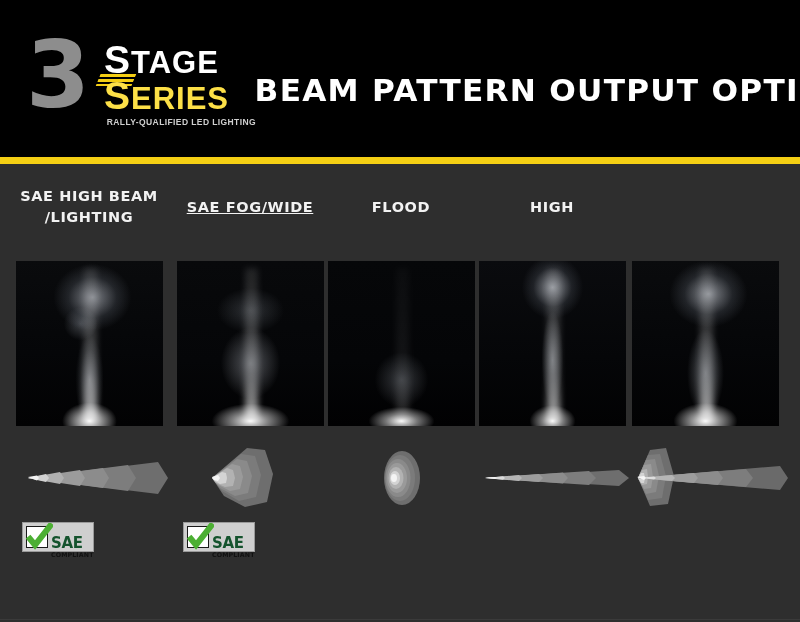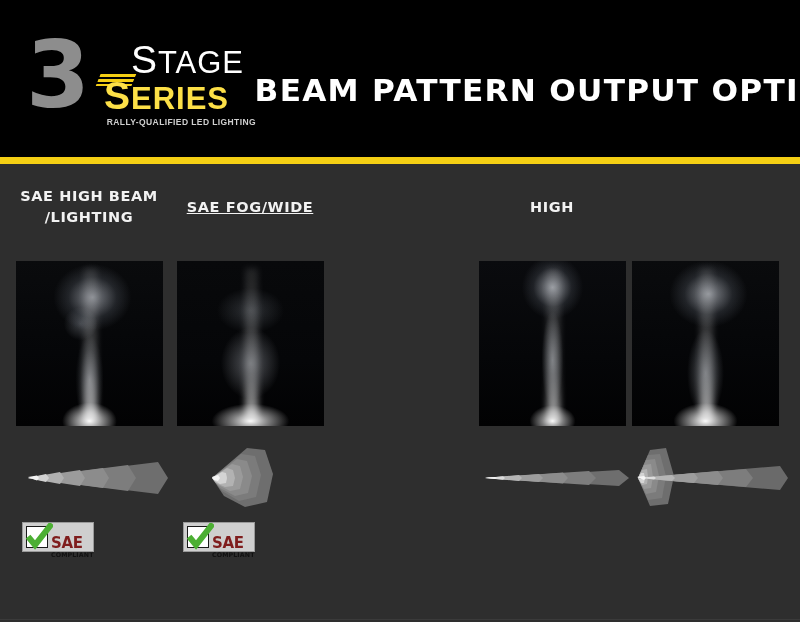--- a/index.html
+++ b/index.html
@@ -24,24 +24,23 @@
     font-family:"DejaVu Sans", sans-serif;
     font-size:92px; line-height:92px; font-weight:bold;
     color:#8d8d8d;
     letter-spacing:-4px;
   }
   .logo-right {
     position:absolute; left:78px; top:14px; width:140px;
   }
   .logo-stage {
     font-family:"Liberation Sans", sans-serif;
-    font-size:31px; line-height:31px; font-weight:normal;
+    font-size:31px; line-height:31px; font-weight:bold;
     color:#ffffff; letter-spacing:1px;
     white-space:nowrap;
-    text-align:right;
   }
   .logo-stage .cap { font-size:39px; }
   .logo-series {
     font-family:"Liberation Sans", sans-serif;
     font-size:31px; line-height:33px; font-weight:bold;
     color:#fde047; letter-spacing:1px;
     white-space:nowrap; margin-top:1px;
   }
   .logo-series .cap { font-size:39px; }
   .logo-tag {
@@ -172,21 +171,21 @@
   }
   .badge .chk {
     width:22px; height:22px; background:#ffffff;
     border:1.5px solid #1a1a1a;
     position:relative; flex:0 0 auto;
   }
   .badge .chk svg { position:absolute; left:-2px; top:-4px; }
   .badge .txt { margin-left:3px; line-height:1; }
   .badge .sae {
     font-family:"DejaVu Sans", sans-serif;
-    font-weight:bold; font-size:15px; color:#7f1d1d; letter-spacing:-0.3px;
+    font-weight:bold; font-size:15px; color:#14532d; letter-spacing:-0.3px;
     display:block;
     margin-top:20px;
   }
   .badge .cmp {
     font-family:"DejaVu Sans", sans-serif;
     font-weight:bold; font-size:6.3px; color:#111; letter-spacing:0.1px;
     display:block; margin-top:1px;
   }
 
   .footline {
@@ -284,20 +283,42 @@
           <path d="M5 16 L10 22 L25 3" stroke="#4caf33" stroke-width="6" fill="none" stroke-linecap="square"></path>
         </svg>
       </div>
       <div class="txt">
         <span class="sae">SAE</span>
         <span class="cmp">COMPLIANT</span>
       </div>
     </div>
   </div>
 
+  <div class="col c2">
+    <div class="col-head">
+      <div>FLOOD</div>
+    </div>
+
+    <div class="photo flood">
+      <div class="sky"></div>
+      <div class="streak"></div>
+    </div>
+
+    <div class="beam">
+      <svg viewBox="0 0 168 68" xmlns="http://www.w3.org/2000/svg">
+        <ellipse cx="82" cy="34" rx="18" ry="27" fill="#6e6e6e"></ellipse>
+        <ellipse cx="80" cy="34" rx="15" ry="23" fill="#7b7b7b"></ellipse>
+        <ellipse cx="78" cy="34" rx="12.5" ry="19" fill="#8a8a8a"></ellipse>
+        <ellipse cx="77" cy="34" rx="10" ry="15" fill="#9a9a9a"></ellipse>
+        <ellipse cx="76" cy="34" rx="7.5" ry="11" fill="#b2b2b2"></ellipse>
+        <ellipse cx="75" cy="34" rx="5" ry="7" fill="#d4d4d4"></ellipse>
+        <ellipse cx="74" cy="34" rx="3" ry="4" fill="#f4f4f4"></ellipse>
+      </svg>
+    </div>
+  </div>
 
   <div class="col c3">
     <div class="col-head">
       <div>HIGH</div>
     </div>
 
     <div class="photo spot">
       <div class="sky"></div>
       <div class="streak"></div>
     </div>

